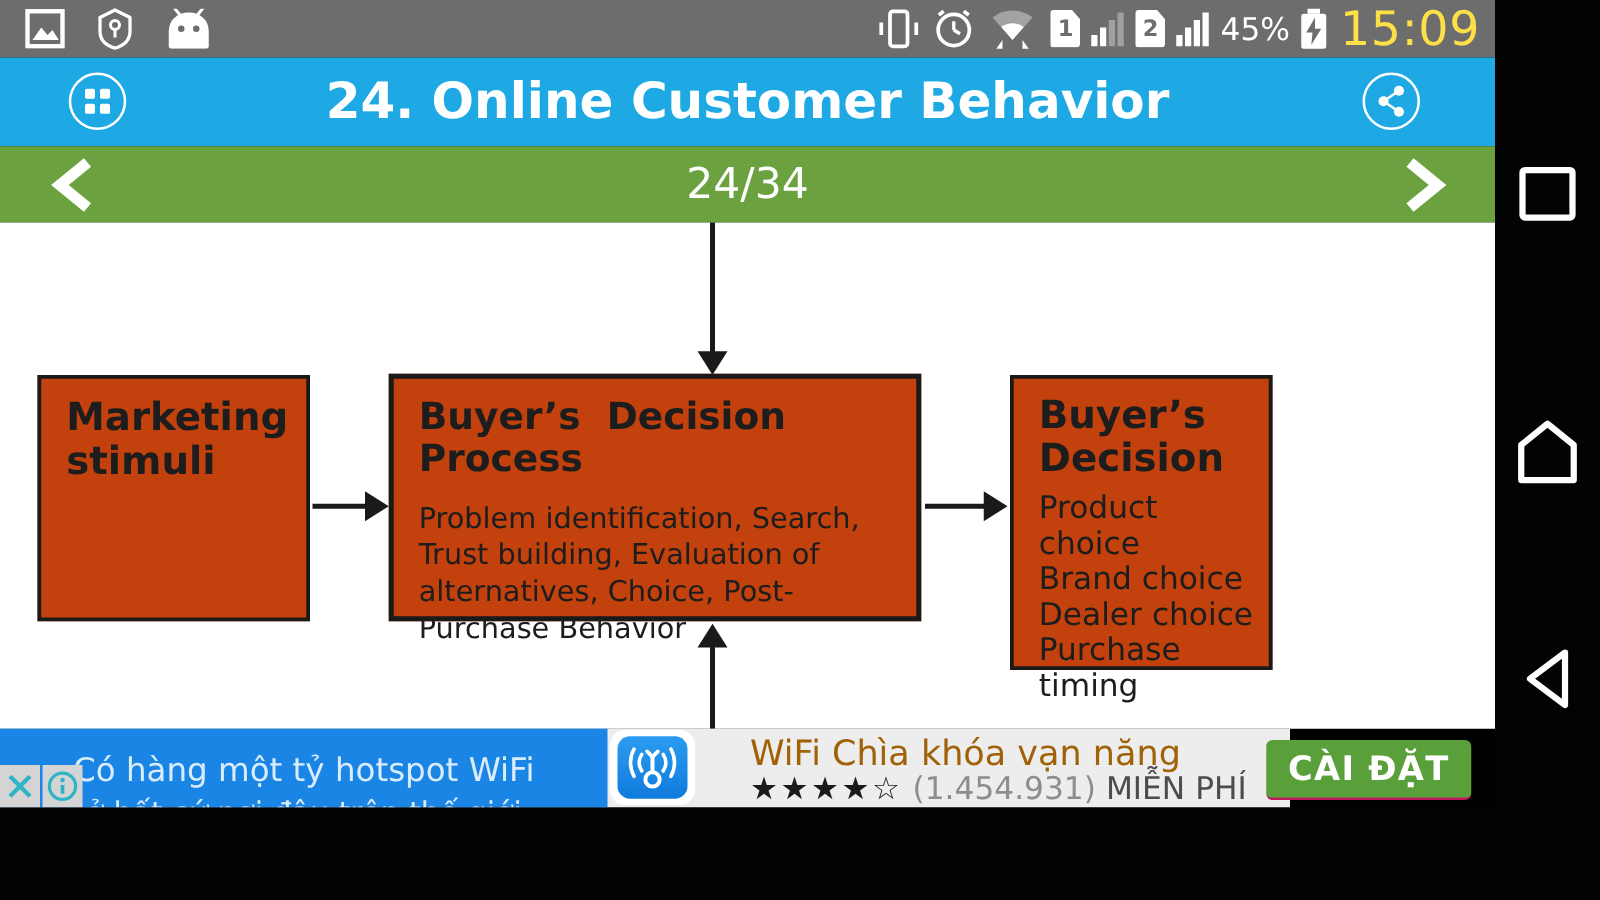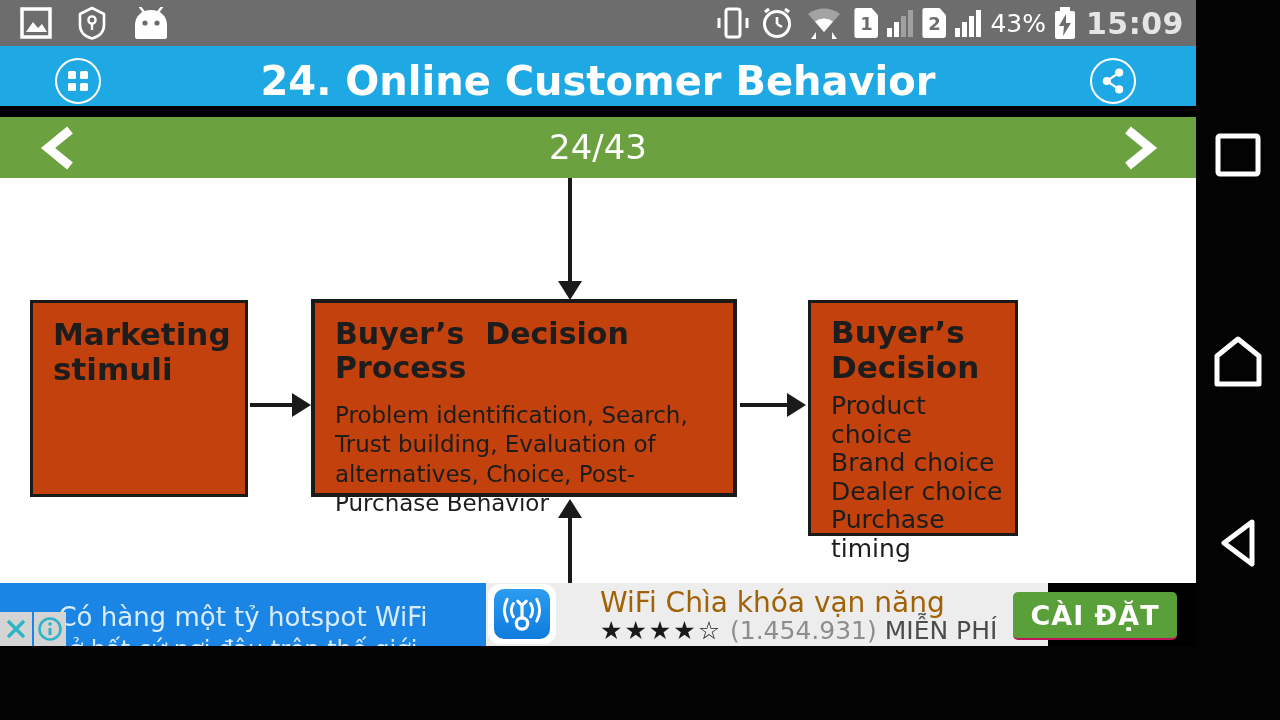--- a/index.html
+++ b/index.html
@@ -18,24 +18,24 @@
              display:flex;align-items:center;justify-content:center;
              color:#6d6d6d;font-size:18px;font-weight:bold;}
   .sig{display:flex;align-items:flex-end;gap:2px;height:28px;}
   .sig i{display:block;width:5px;background:#a0a0a0;}
   .sig i.on{background:#fff;}
   .pct{color:#fff;font-size:25px;}
   .battery{position:relative;width:20px;height:32px;}
   .battery .nub{position:absolute;left:5px;top:0;width:10px;height:4px;background:#fff;}
   .battery .body{position:absolute;left:0;top:4px;width:20px;height:28px;background:#fff;border-radius:2px;}
   .battery svg{position:absolute;left:2px;top:7px;}
-  .time{color:#e5e5e5;font-size:30px;font-weight:bold;letter-spacing:0.5px;margin-left:2px;}
-
-  
-  .app-header{left:0;top:46px;width:1196px;height:60px;background:#1ea9e4;}
+  .time{color:#fde047;font-size:38px;font-weight:normal;letter-spacing:0.5px;margin-left:2px;}
+
+  
+  .app-header{left:0;top:46px;width:1196px;height:71px;background:#1ea9e4;}
   .round-btn{position:absolute;width:46px;height:46px;border:2px solid #fff;border-radius:50%;
              top:12px;display:flex;align-items:center;justify-content:center;box-sizing:border-box;cursor:pointer;}
   .menu-btn{left:55px;}
   .share-btn{left:1090px;}
   .dots{display:grid;grid-template-columns:8px 8px;grid-template-rows:8px 8px;gap:4px;}
   .dots i{background:#fff;border-radius:1.5px;}
   .page-title{position:absolute;left:100px;right:100px;top:0;height:71px;line-height:71px;
               text-align:center;color:#fff;font-size:40px;font-weight:bold;white-space:nowrap;}
 
   
@@ -63,21 +63,21 @@
   .vline{position:absolute;width:4px;background:#1a1a1a;}
   .hline{position:absolute;height:4px;background:#1a1a1a;}
   .ah-down{position:absolute;width:0;height:0;border-left:12px solid transparent;
            border-right:12px solid transparent;border-top:19px solid #1a1a1a;}
   .ah-up{position:absolute;width:0;height:0;border-left:12px solid transparent;
          border-right:12px solid transparent;border-bottom:19px solid #1a1a1a;}
   .ah-right{position:absolute;width:0;height:0;border-top:12px solid transparent;
             border-bottom:12px solid transparent;border-left:19px solid #1a1a1a;}
 
   
-  .ad{left:0;top:583px;width:1032px;height:63px;background:#ededed;cursor:pointer;padding-left:16px;}
+  .ad{left:0;top:583px;width:1032px;height:63px;background:#ededed;cursor:pointer;}
   .ad-blue{position:absolute;left:0;top:0;width:486px;height:63px;background:#1b85e6;overflow:hidden;}
   .ad-line1{position:absolute;left:0;top:19px;width:486px;text-align:center;color:#d9ecfb;font-size:26px;}
   .ad-line2{position:absolute;left:0;top:53px;width:486px;text-align:center;color:#d9ecfb;font-size:24px;}
   .ad-ctl{position:absolute;bottom:0;width:32px;height:34px;background:#d4d4d4;display:flex;
           align-items:center;justify-content:center;cursor:pointer;}
   .ad-close{left:0;}
   .ad-info{left:34px;}
   .appicon{position:absolute;left:488px;top:1px;width:68px;height:60px;background:#fff;border-radius:12px;}
   .appicon .inner{position:absolute;left:6px;top:5px;width:56px;height:50px;border-radius:10px;
                   background:linear-gradient(180deg,#2b9cf0,#0f7bdd);display:flex;align-items:center;justify-content:center;}
@@ -161,21 +161,21 @@
           <i style="height:21px"></i>
           <i style="height:27px"></i>
       </span>
       <span class="sim-badge">2</span>
       <span class="sig">
         <i class="on" style="height:9px"></i>
           <i class="on" style="height:15px"></i>
           <i class="on" style="height:21px"></i>
           <i class="on" style="height:27px"></i>
       </span>
-      <span class="pct">43%</span>
+      <span class="pct">45%</span>
       <span class="battery">
         <span class="nub"></span>
           <span class="body"></span>
         <svg width="16" height="22" viewBox="0 0 16 22">
             <path d="M9 0 L2 12 L7 12 L6 22 L14 9 L9 9 Z" fill="#6d6d6d"></path>
           </svg>
       </span>
       <span class="time">15:09</span>
     </div>
   </div>
@@ -195,21 +195,21 @@
           <circle cx="10" cy="17" r="4.6" fill="#fff"></circle>
           <circle cx="24" cy="7.5" r="4.6" fill="#fff"></circle>
           <circle cx="24" cy="26.5" r="4.6" fill="#fff"></circle>
           <line x1="10" y1="17" x2="24" y2="7.5" stroke="#fff" stroke-width="2.4"></line>
           <line x1="10" y1="17" x2="24" y2="26.5" stroke="#fff" stroke-width="2.4"></line>
         </svg>
     </div>
   </div>
 
   <div class="abs pager">
-    <div class="pager-label">24/43</div>
+    <div class="pager-label">24/34</div>
     <div class="chev chev-prev">
       <svg width="40" height="46" viewBox="0 0 40 46">
           <polyline points="31,5 9,23 31,41" fill="none" stroke="#fff" stroke-width="9"></polyline>
         </svg>
     </div>
     <div class="chev chev-next">
       <svg width="40" height="46" viewBox="0 0 40 46">
           <polyline points="9,5 31,23 9,41" fill="none" stroke="#fff" stroke-width="9"></polyline>
         </svg>
     </div>

